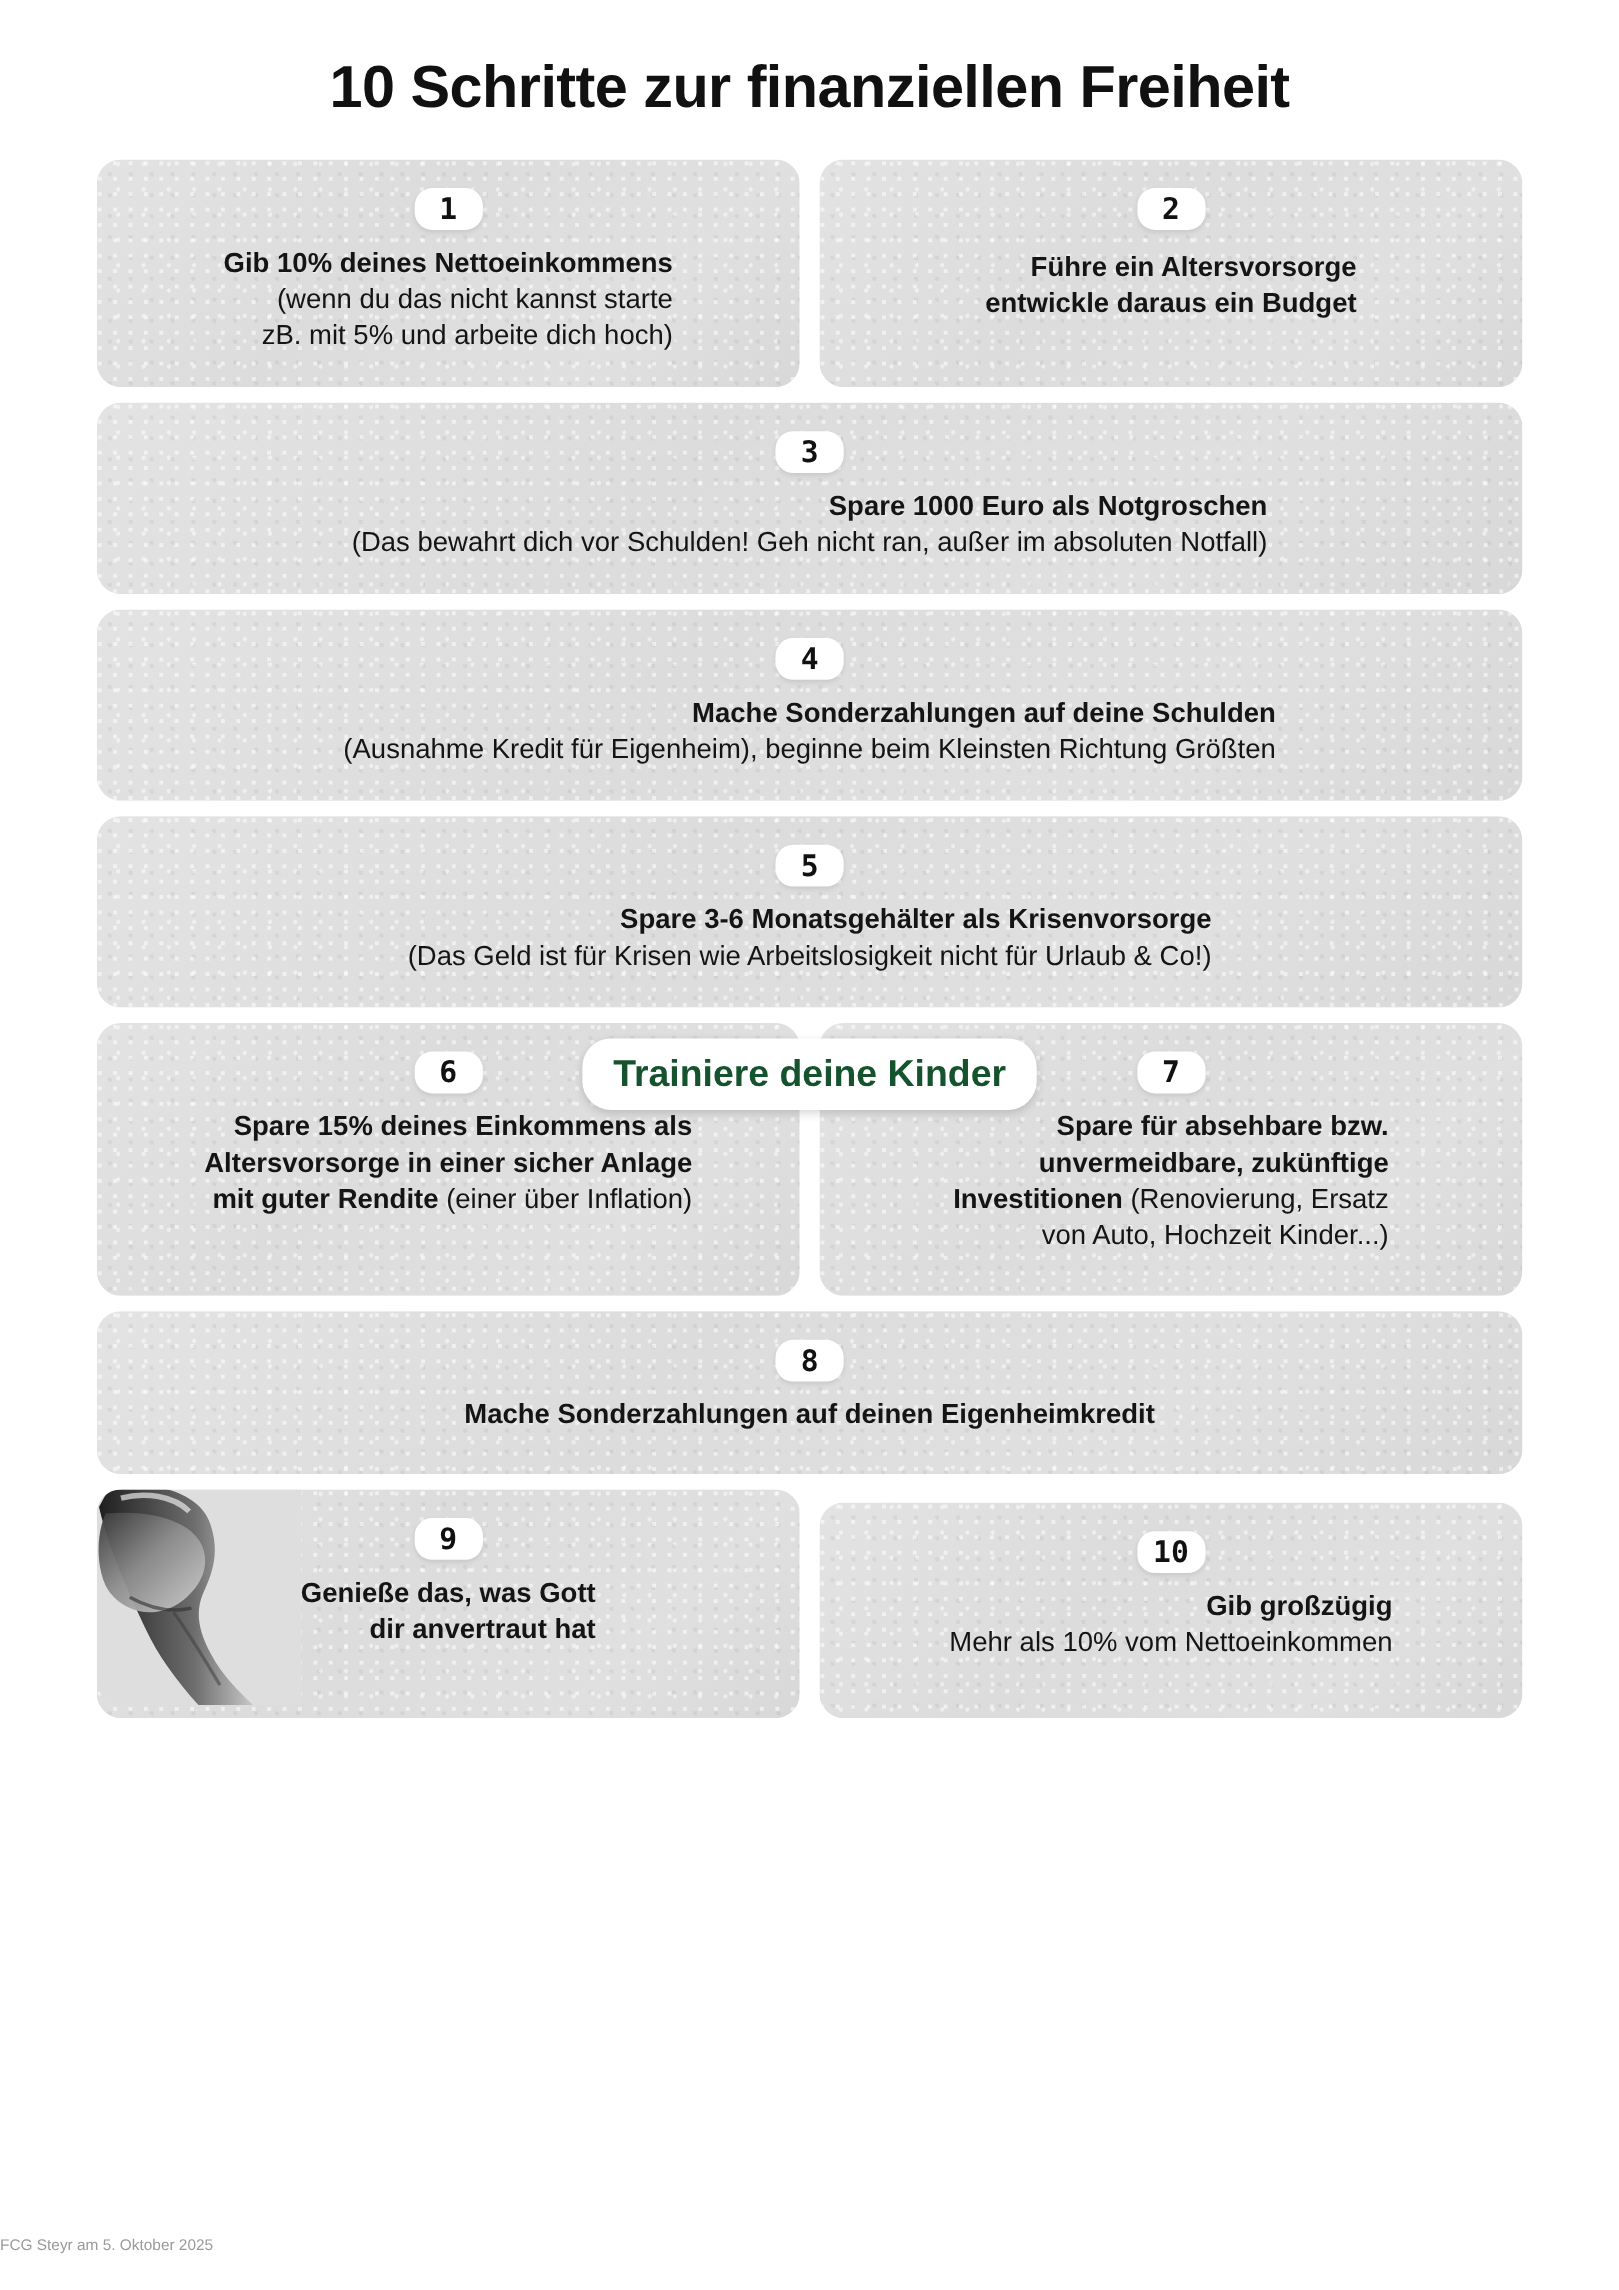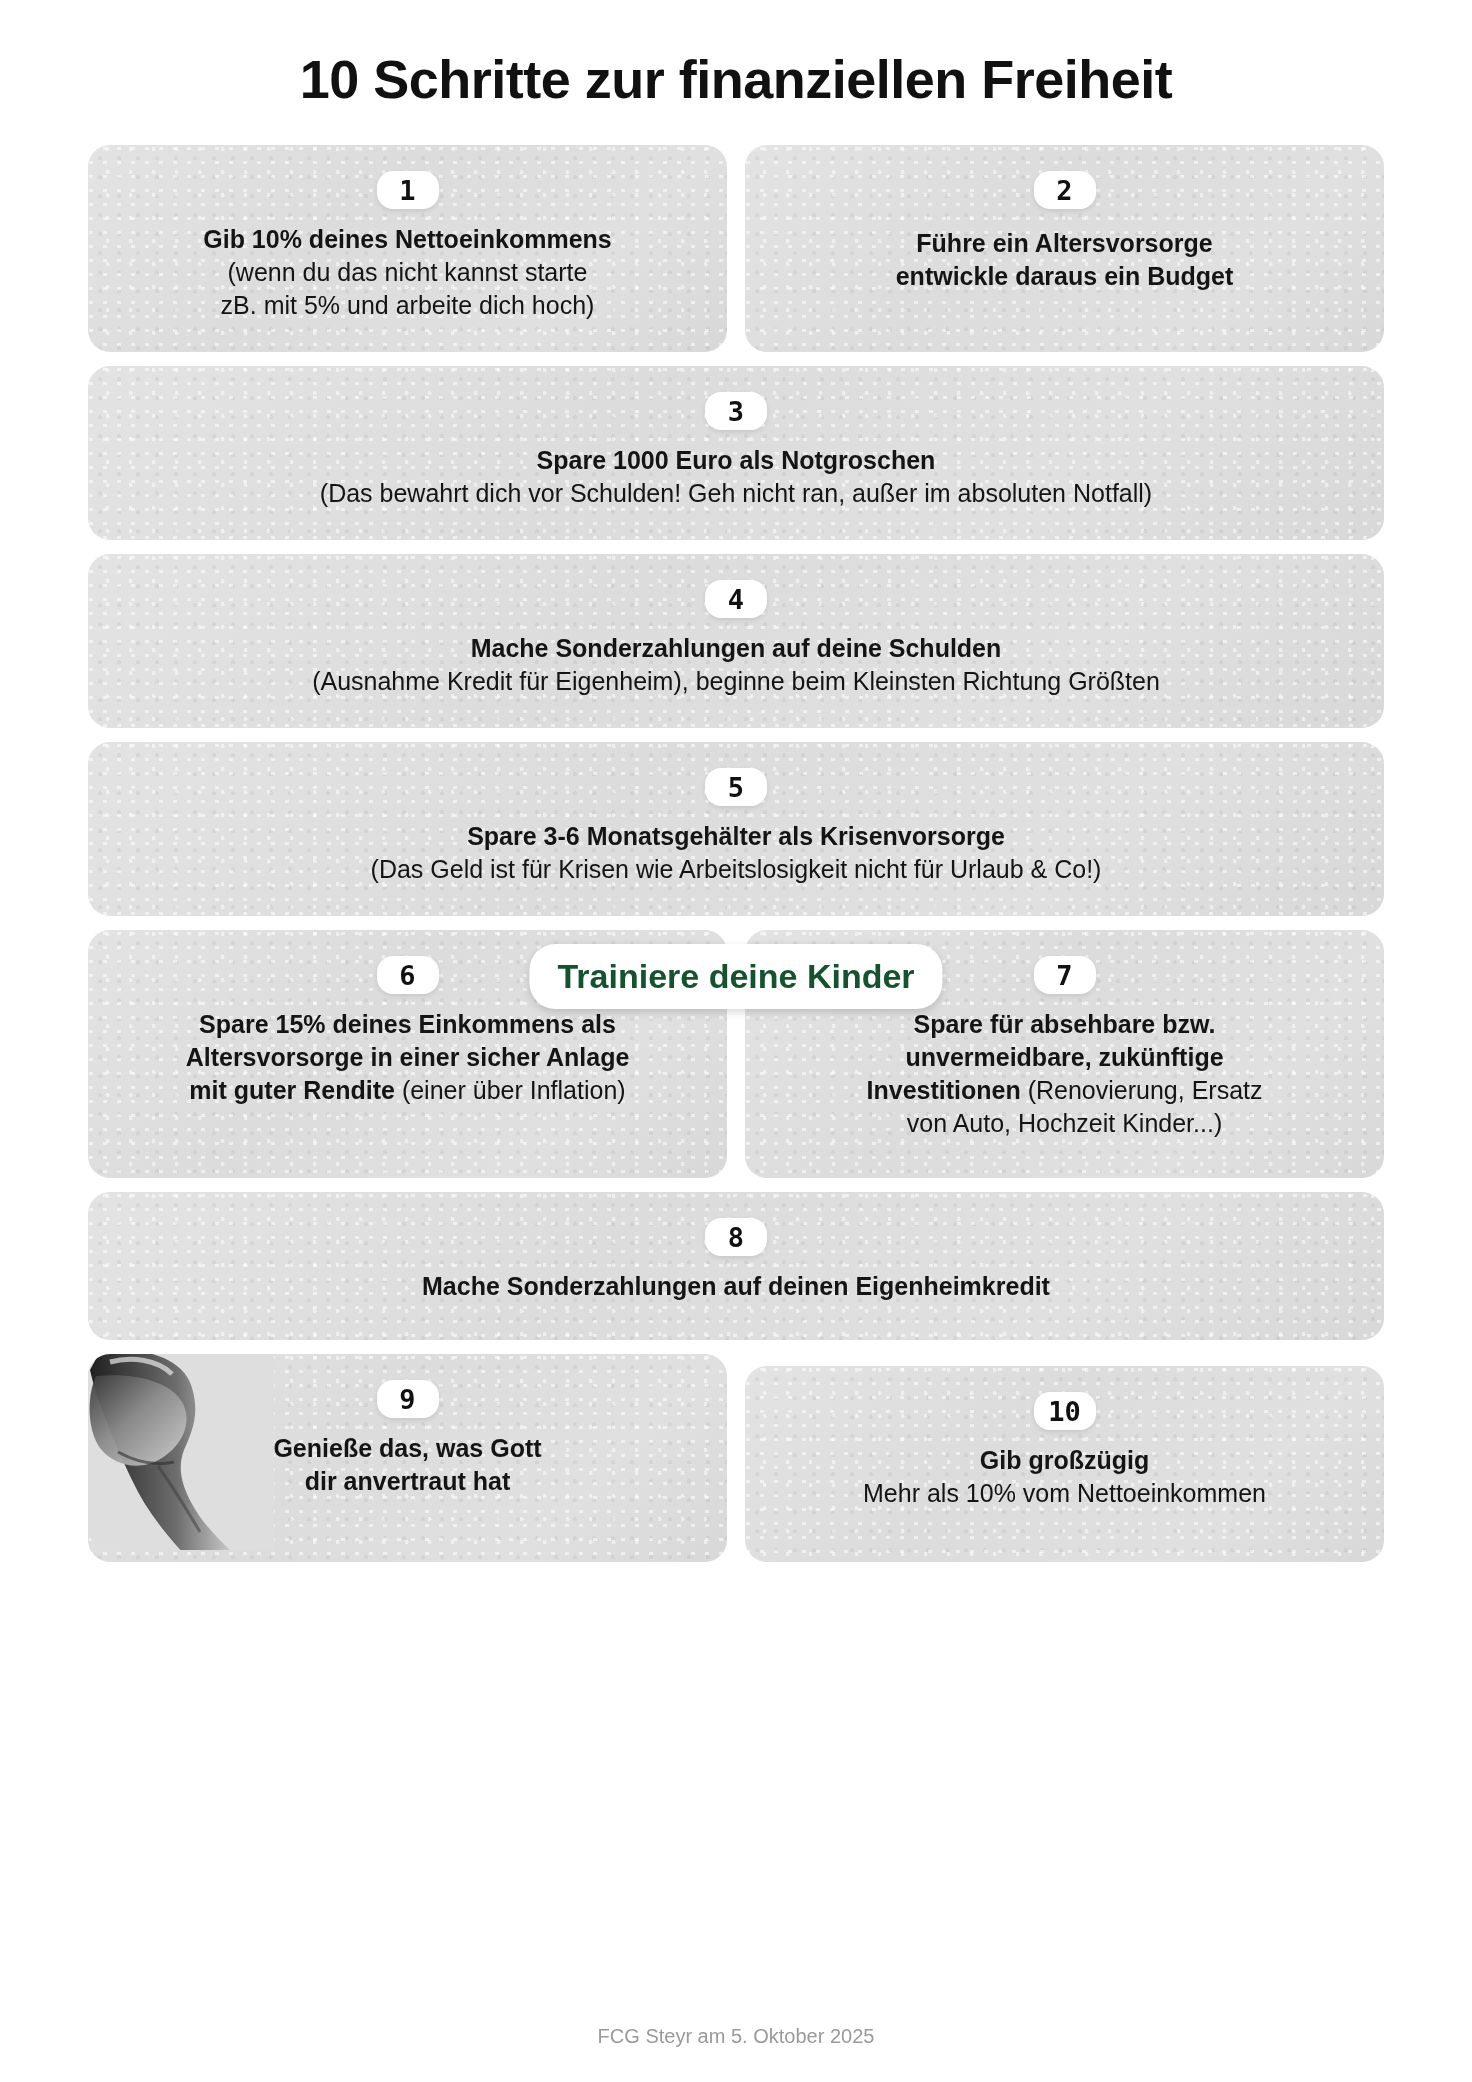--- a/index.html
+++ b/index.html
@@ -83,20 +83,21 @@
     box-shadow: 0 2px 5px rgba(0,0,0,0.10);
     margin-bottom: 14px;
     line-height: 1;
   }
 
   .card-text {
     font-size: 25px;
     line-height: 1.32;
     color: #141414;
     max-width: 100%;
+    text-align: right;
   }
   .card-text b { font-weight: bold; }
 
   
   .c1 { min-height: 200px; }
   .c2 { min-height: 200px; justify-content: flex-start; }
   .c3 { min-height: 172px; }
   .c4 { min-height: 172px; }
   .c5 { min-height: 172px; }
   .c6 { min-height: 248px; }
@@ -136,22 +137,21 @@
     border-bottom-left-radius: 22px;
     overflow: hidden;
     pointer-events: none;
   }
 
   .footer {
     position: absolute;
     left: 0;
     right: 0;
     bottom: 34px;
-    text-align: center;
-    font-size: 20px;
+    font-size: 14px;
     color: #9a9a9a;
   }
 </style>
 </head>
 <body>
 
 <div class="page">
 
   <div class="title">10 Schritte zur finanziellen Freiheit</div>
 

